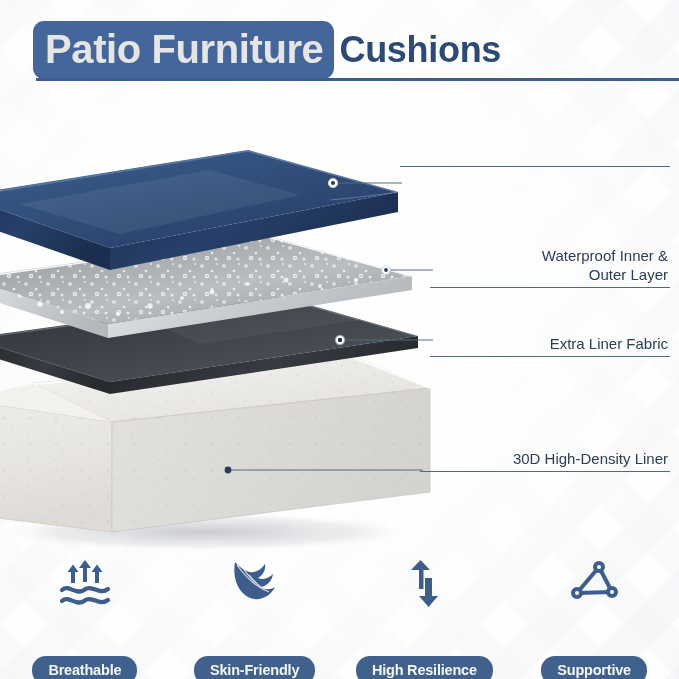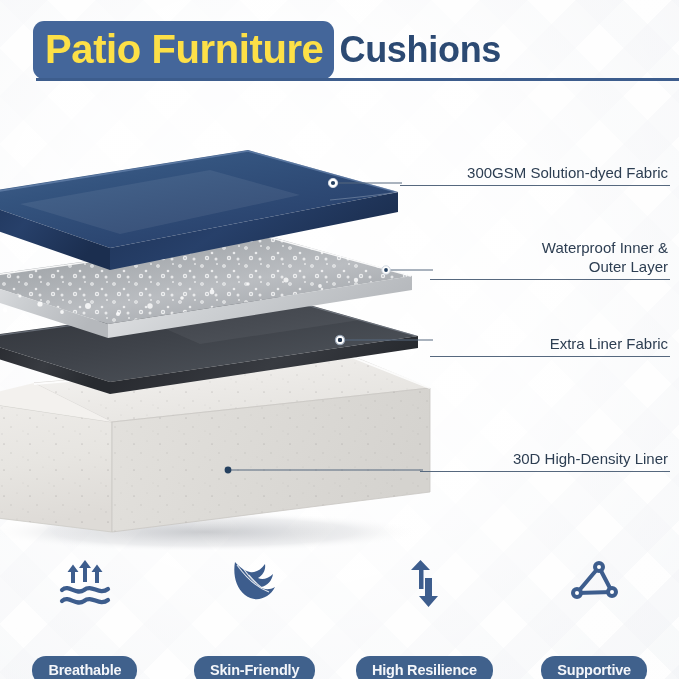--- a/index.html
+++ b/index.html
@@ -44,21 +44,21 @@
   #title-row {
     position: absolute;
     left: 33px;
     top: 21px;
     display: flex;
     align-items: center;
     white-space: nowrap;
   }
   #title-badge {
     background: #44669a;
-    color: #fde047;
+    color: #e5e5e5;
     font-size: 40px;
     font-weight: bold;
     line-height: 1;
     padding: 8px 11px 10px 12px;
     border-radius: 11px;
     letter-spacing: -0.4px;
     font-family: "Liberation Sans", sans-serif;
   }
   #title-rest {
     color: #2c4a73;
@@ -100,21 +100,21 @@
     font-family: "Liberation Sans", sans-serif;
     white-space: pre-line;
     padding-right: 2px;
   }
   .callout .cline {
     height: 1px;
     background: #56687e;
     margin-top: 3px;
   }
   #callout-1 { left: 400px; top: 163px; width: 270px; }
-  #callout-2 { left: 430px; top: 238px; width: 240px; }
+  #callout-2 { left: 430px; top: 246px; width: 240px; }
   #callout-3 { left: 430px; top: 334px; width: 240px; }
   #callout-4 { left: 420px; top: 449px; width: 250px; }
 
   
   #leaders {
     position: absolute;
     left: 0; top: 0;
     width: 679px; height: 679px;
     pointer-events: none;
   }
@@ -322,21 +322,20 @@
     <line x1="340" y1="340" x2="433" y2="340" stroke="#56687e" stroke-width="1"></line>
     <circle cx="340" cy="340" r="4.6" fill="#ffffff" stroke="#9aa6b6" stroke-width="1.2"></circle>
     <circle cx="340" cy="340" r="2.1" fill="#1f3category"></circle>
     <circle cx="340" cy="340" r="2.1" fill="#1f3450"></circle>
 
     <line x1="228" y1="470" x2="423" y2="470" stroke="#56687e" stroke-width="1"></line>
     <circle cx="228" cy="470" r="3.4" fill="#25405f"></circle>
   </svg>
 
   <div class="callout" id="callout-1">
-    <div class="ctext">300GSM Solution-dyed Fabric</div>
     <div class="cline"></div>
   </div>
 
   <div class="callout" id="callout-2">
     <div class="ctext">Waterproof Inner  &amp;
 Outer Layer</div>
     <div class="cline"></div>
   </div>
 
   <div class="callout" id="callout-3">

